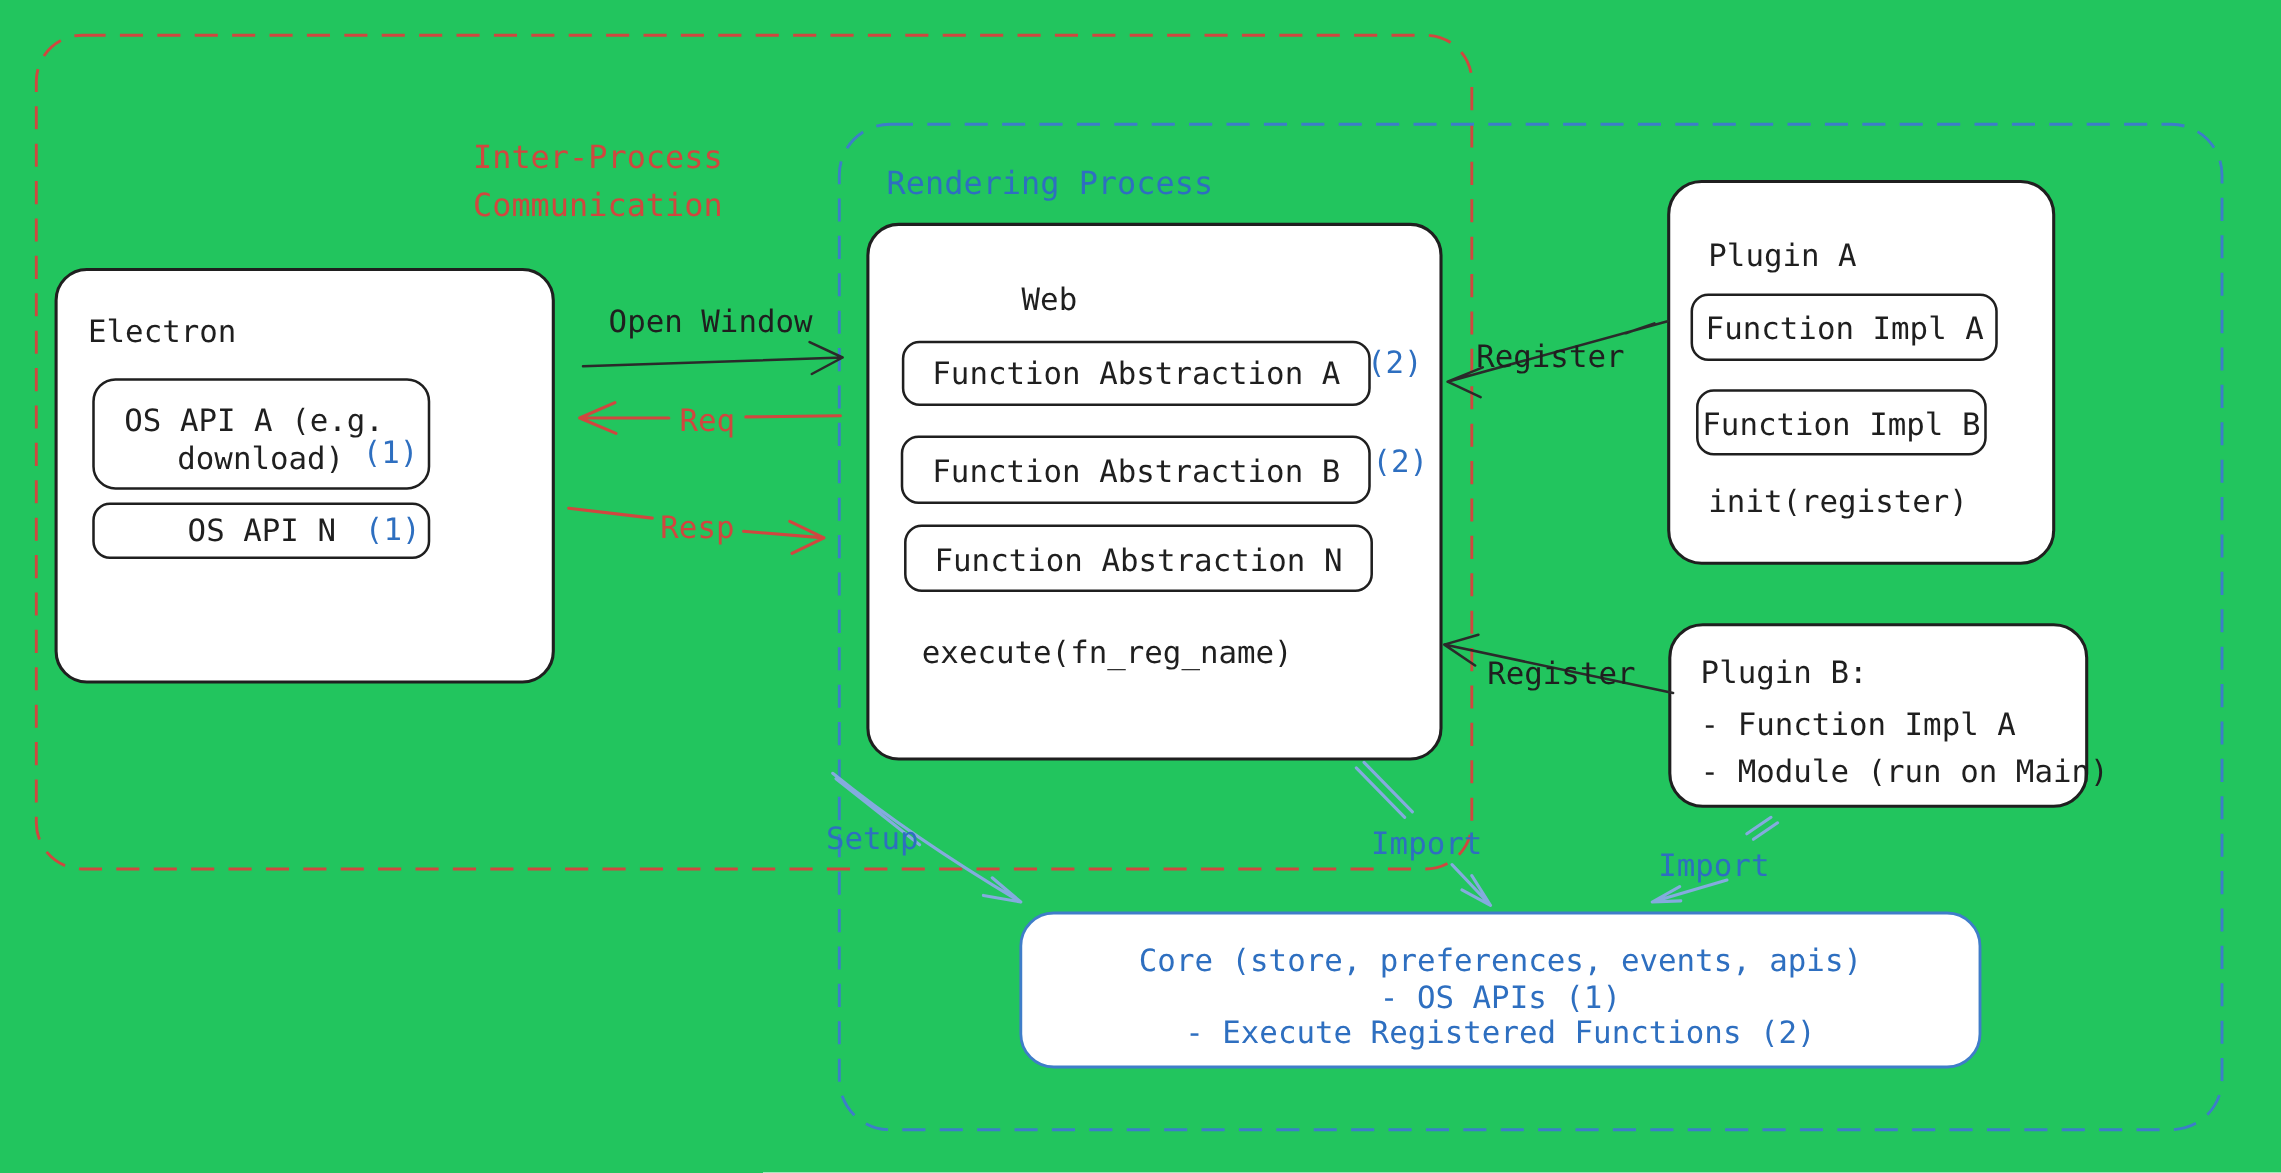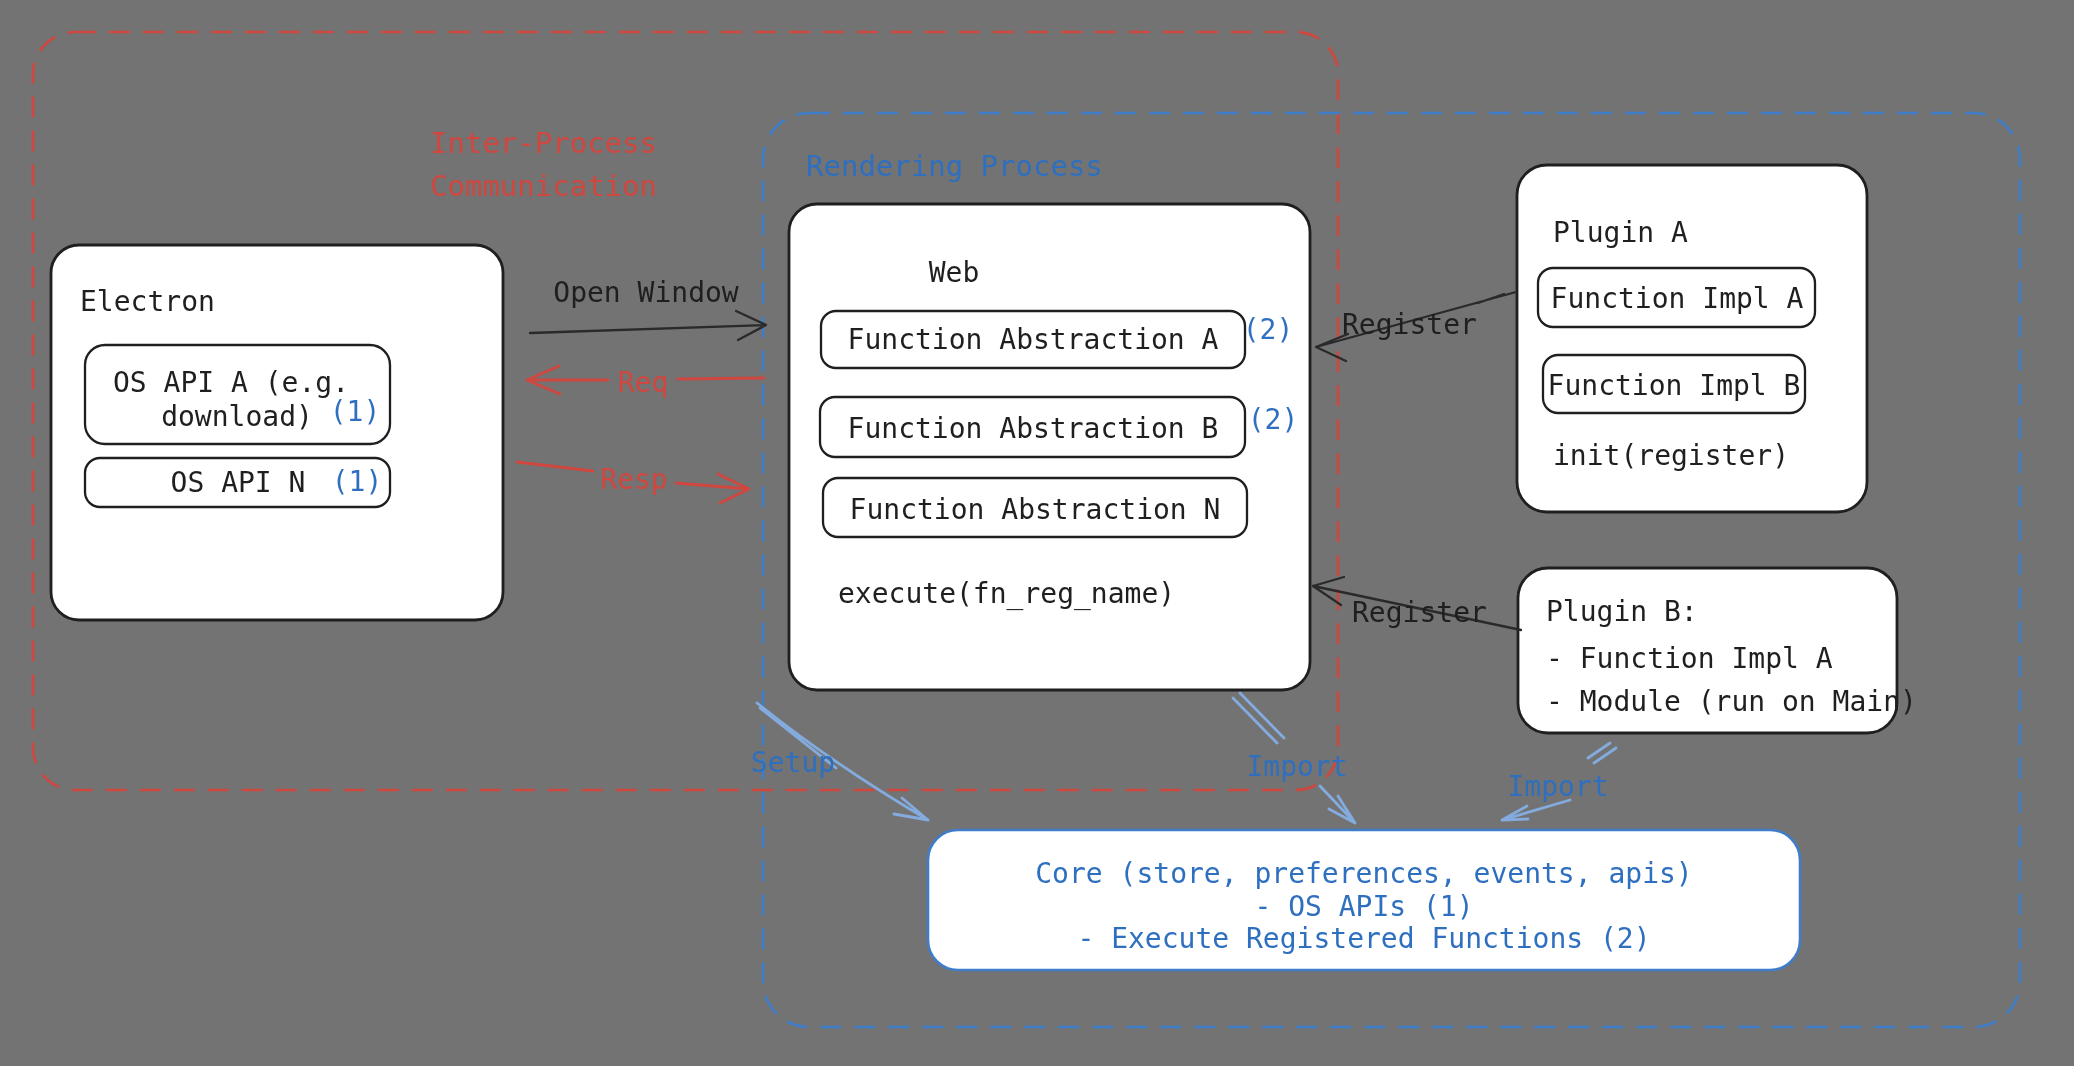--- a/index.html
+++ b/index.html
@@ -1,16 +1,16 @@
 <!DOCTYPE html>
 <html><head>
 <meta charset="utf-8">
 <style>
   html,body{margin:0;padding:0;background:#ffffff;}
-  .stage{position:relative;width:2074px;height:1066px;background:#737373;overflow:hidden;}
+  .stage{position:relative;width:2074px;height:1066px;background:#22c55e;overflow:hidden;}
   svg{display:block;}
   text{font-family:"DejaVu Sans Mono","Liberation Mono",monospace;font-size:28px;fill:#1f1f1f;}
   text.lbl{font-size:29px;}
   .red-t{fill:#d0473f;}
   .blue-t{fill:#2e6fc0;}
   .box{fill:#ffffff;stroke:#1f1f1f;stroke-width:2.8;}
   .inner{fill:#ffffff;stroke:#1f1f1f;stroke-width:2.3;}
   .dash-red{fill:none;stroke:#d0473f;stroke-width:2.6;stroke-dasharray:21 13;}
   .dash-blue{fill:none;stroke:#3d7dc9;stroke-width:2.6;stroke-dasharray:21 13;}
   .core-box{fill:#ffffff;stroke:#3f7dc9;stroke-width:2.6;}

